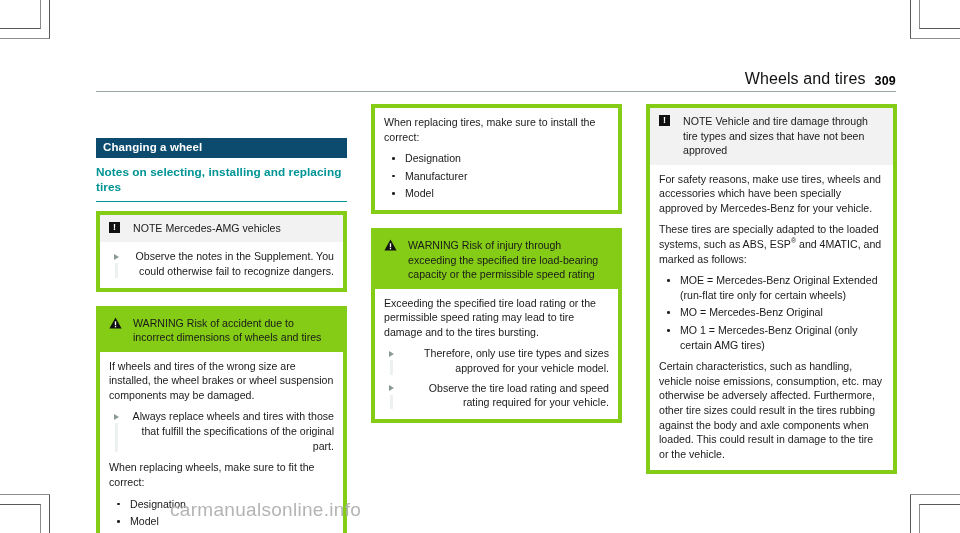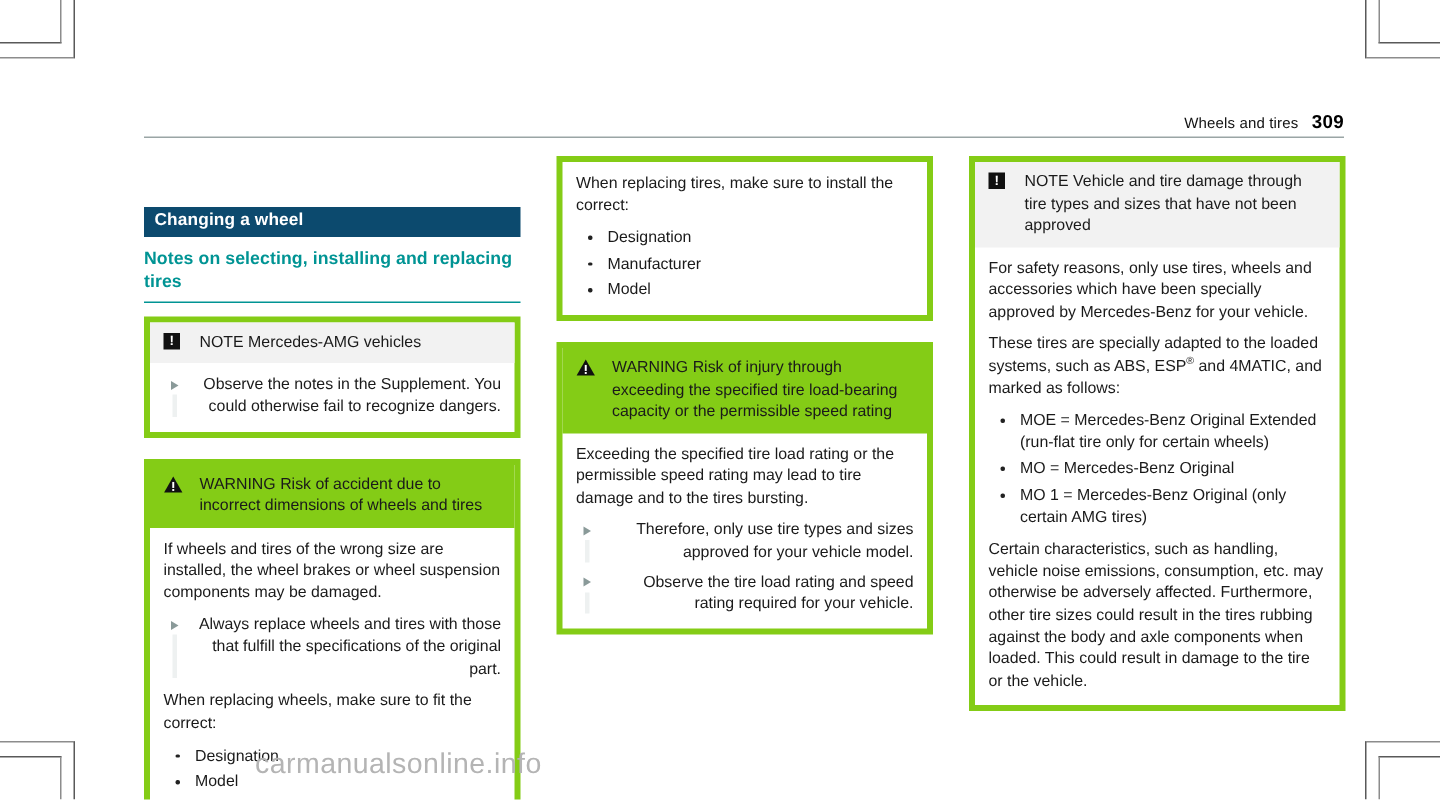--- a/index.html
+++ b/index.html
@@ -40,21 +40,21 @@
     right: 64px;
     top: 70px;
     height: 18px;
     display: flex;
     justify-content: flex-end;
     align-items: flex-end;
     border-bottom: 1px solid #9aa5a5;
     padding-bottom: 3px;
   }
   .header-title {
-    font-size: 10px;
+    font-size: 16px;
     color: #111;
     letter-spacing: 0.1px;
   }
   .header-page {
     font-size: 12.5px;
     font-weight: bold;
     color: #000;
     margin-left: 9px;
     letter-spacing: 0.2px;
   }
@@ -316,21 +316,21 @@
   <div class="col">
 
     <div class="box">
       <div class="box-head plain">
         <span class="sym">
           <span class="note-sym">!</span>
         </span>
         <span class="box-head-text"><b>NOTE</b><span> Vehicle and tire damage through tire types and sizes that have not been approved</span></span>
       </div>
       <div class="box-body">
-        <p class="para">For safety reasons, only use tires, wheels and accessories which have been specially approved by Mercedes-Benz for your vehicle.</p>
+        <p class="para">For safety reasons, make use tires, wheels and accessories which have been specially approved by Mercedes-Benz for your vehicle.</p>
         <p class="para"><span>These tires are specially adapted to the loaded systems, such as ABS, ESP</span><sup>®</sup><span> and 4MATIC, and marked as follows:</span></p>
         <ul class="dots">
           <li>MOE = Mercedes-Benz Original Extended (run-flat tire only for certain wheels)</li>
           <li>MO = Mercedes-Benz Original</li>
           <li>MO 1 = Mercedes-Benz Original (only certain AMG tires)</li>
         </ul>
         <p class="para">Certain characteristics, such as handling, vehicle noise emissions, consumption, etc. may otherwise be adversely affected. Furthermore, other tire sizes could result in the tires rubbing against the body and axle components when loaded. This could result in damage to the tire or the vehicle.</p>
       </div>
     </div>
 

